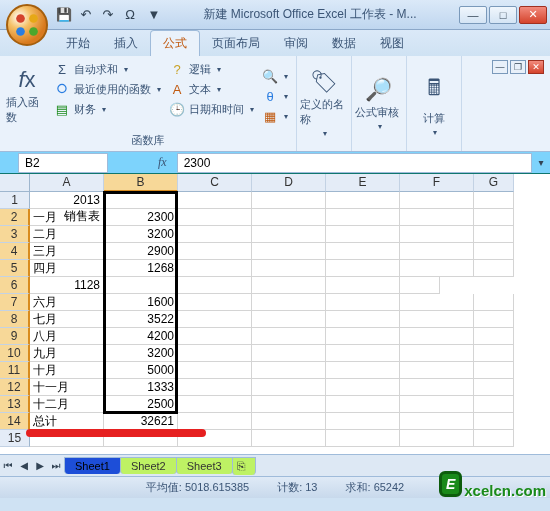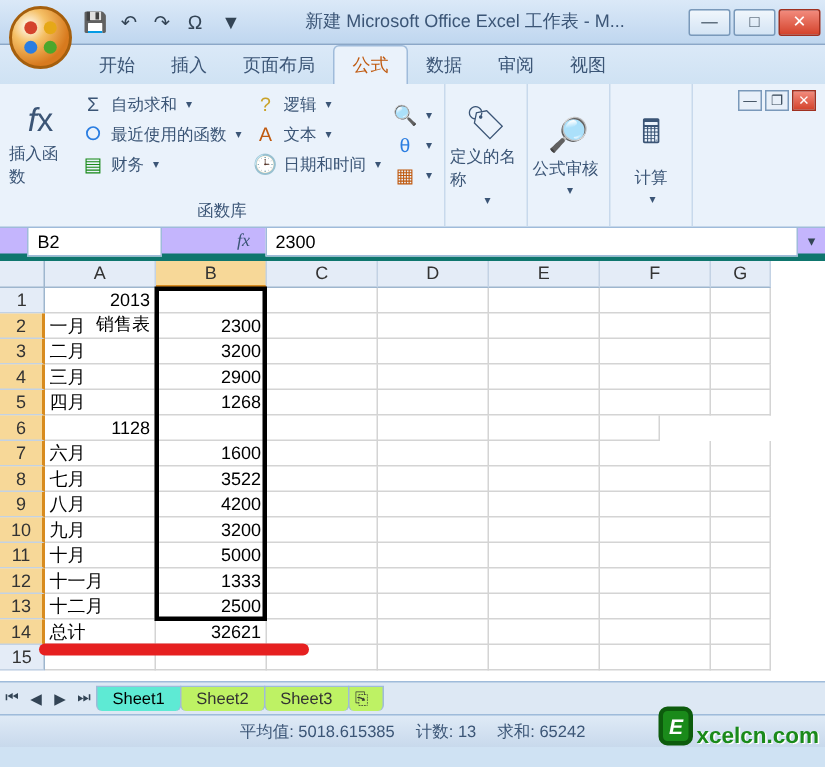--- a/index.html
+++ b/index.html
@@ -26,21 +26,21 @@
 .bigbtn { width: 42px; display: flex; flex-direction: column; align-items: center; justify-content: center; font-size: 11px; color: #3b5576; gap: 2px; }
 .bigbtn .ic { font-size: 22px; }
 .smbtn { display: flex; align-items: center; gap: 4px; font-size: 11px; color: #3b5576; padding: 1px 2px; white-space: nowrap; }
 .smbtn .ic { width: 16px; height: 16px; display:flex; align-items:center; justify-content:center; font-size:13px; }
 .col { display: flex; flex-direction: column; gap: 2px; }
 .drop { font-size: 8px; color:#3b5576; margin-left:2px; }
 .doc-win { position: absolute; right: 6px; top: 4px; display:flex; gap:2px; }
 .doc-win div { width:16px; height:14px; border:1px solid #7a99ba; background:#e8f0f9; font-size:9px; display:flex; align-items:center; justify-content:center; color:#345;}
 .doc-win .x { background: linear-gradient(#f28b7d,#d4432c); color:#fff; border-color:#a03020;}
 
-.namebar { height: 22px; background: #c4b5fd; border-bottom: 5px solid #0f766e; display: flex; align-items: center; }
+.namebar { height: 22px; background: #7dd3fc; border-bottom: 1px solid #0f766e; display: flex; align-items: center; }
 .namebox { width: 90px; height: 20px; background: #fff; border: 1px solid #9fbbda; margin-left: 18px; padding: 0 6px; font-size: 12px; display:flex; align-items:center; font-family: Arial; }
 .fx { margin: 0 10px 0 50px; font-style: italic; font-size: 12px; color: #3b5576; font-family: "Times New Roman"; }
 .formula { flex:1; height:20px; background:#fff; border:1px solid #9fbbda; padding:0 6px; font-size:12px; display:flex; align-items:center; font-family: Arial; }
 .expand { width: 18px; text-align:center; font-size:10px; color:#345;}
 
 .grid-area { height: 280px; background: #fff; display: flex; flex-direction: column; position: relative; }
 .corner { width: 30px; height: 18px; background: #e4ecf7; border-right:1px solid #9eb6ce; border-bottom:1px solid #9eb6ce; }
 .colheads { display: flex; height: 18px; }
 .colhead { width: 74px; background: #e4ecf7; border-right:1px solid #c3d2e4; border-bottom:1px solid #9eb6ce; font-size:12px; text-align:center; font-family: Arial; color:#333; line-height:17px; }
 .colhead.sel { background: #f7d898; border-bottom:2px solid #d88b1e; }
@@ -49,23 +49,23 @@
 .rowhead { width: 30px; background: #e4ecf7; border-right:1px solid #9eb6ce; border-bottom:1px solid #c3d2e4; font-size:12px; text-align:center; font-family: Arial; color:#333; line-height:16px; }
 .rowhead.sel { background: #f7d898; border-right:2px solid #d88b1e; }
 .cell { width: 74px; border-right:1px solid #d4d4d4; border-bottom:1px solid #d4d4d4; font-size:12px; padding: 0 3px; line-height:16px; font-family: SimSun, Arial; color:#000; }
 .cell.num { text-align: right; font-family: Arial; }
 .selbox { position: absolute; border: 3px solid #000; pointer-events: none; }
 .redmark { position: absolute; height: 8px; background: #e62020; border-radius: 4px; pointer-events:none; }
 
 .sheettabs { height: 22px; background: #dde8f4; display: flex; align-items: center; border-top: 1px solid #9fbbda; }
 .navbtn { width: 16px; font-size: 10px; text-align:center; color:#345; }
 .sheettab { padding: 2px 10px; font-size: 11px; background: #bef264; border: 1px solid #9fbbda; border-bottom:none; margin-right:-1px; border-radius: 0 0 4px 4px; font-family: Arial; color:#333; }
-.sheettab.active { background: #5eead4; color:#000; }
-
-.statusbar { height: 22px; background: linear-gradient(#dfeaf6,#c8d9ec); border-top: 1px solid #9fbbda; display:flex; align-items:center; font-size:11px; color:#3b5576; padding: 0 10px; gap: 14px; justify-content:center; }
+.sheettab.active { background: #1d4ed8; color:#000; }
+
+.statusbar { height: 22px; background: linear-gradient(#dfeaf6,#c8d9ec); border-top: 1px solid #9fbbda; display:flex; align-items:center; font-size:11px; color:#3b5576; padding: 0 10px; gap: 28px; justify-content:center; }
 
 .watermark { position: absolute; right: 4px; bottom: 12px; display:flex; align-items:center; gap:2px; font-family: Arial; font-weight:bold; }
 .watermark .badge { background:#1a8a1a; color:#fff; border:3px solid #0d5c0d; border-radius:6px; padding:2px 4px; font-size:14px; font-style:italic;}
 .watermark .txt { color:#1a8a1a; font-size:15px; text-shadow: 1px 1px 0 #fff; margin-top: 13px;}
 </style>
 </head>
 <body>
 
 <div class="office-btn">
   <svg viewBox="0 0 24 24">
@@ -88,24 +88,24 @@
   <div class="winbtns">
     <div>―</div>
     <div>□</div>
     <div class="close">✕</div>
   </div>
 </div>
 
 <div class="tabsrow">
   <div class="tab">开始</div>
   <div class="tab">插入</div>
+  <div class="tab active">公式</div>
   <div class="tab">页面布局</div>
-  <div class="tab active">公式</div>
+  <div class="tab">审阅</div>
   <div class="tab">数据</div>
-  <div class="tab">审阅</div>
   <div class="tab">视图</div>
 </div>
 
 <div class="ribbon">
   <div class="rgroup" style="flex:0 0 256px">
     <div class="body">
       <div class="bigbtn">
         <span class="ic"><i>f</i>x</span>
         <span>插入函数</span>
       </div>

